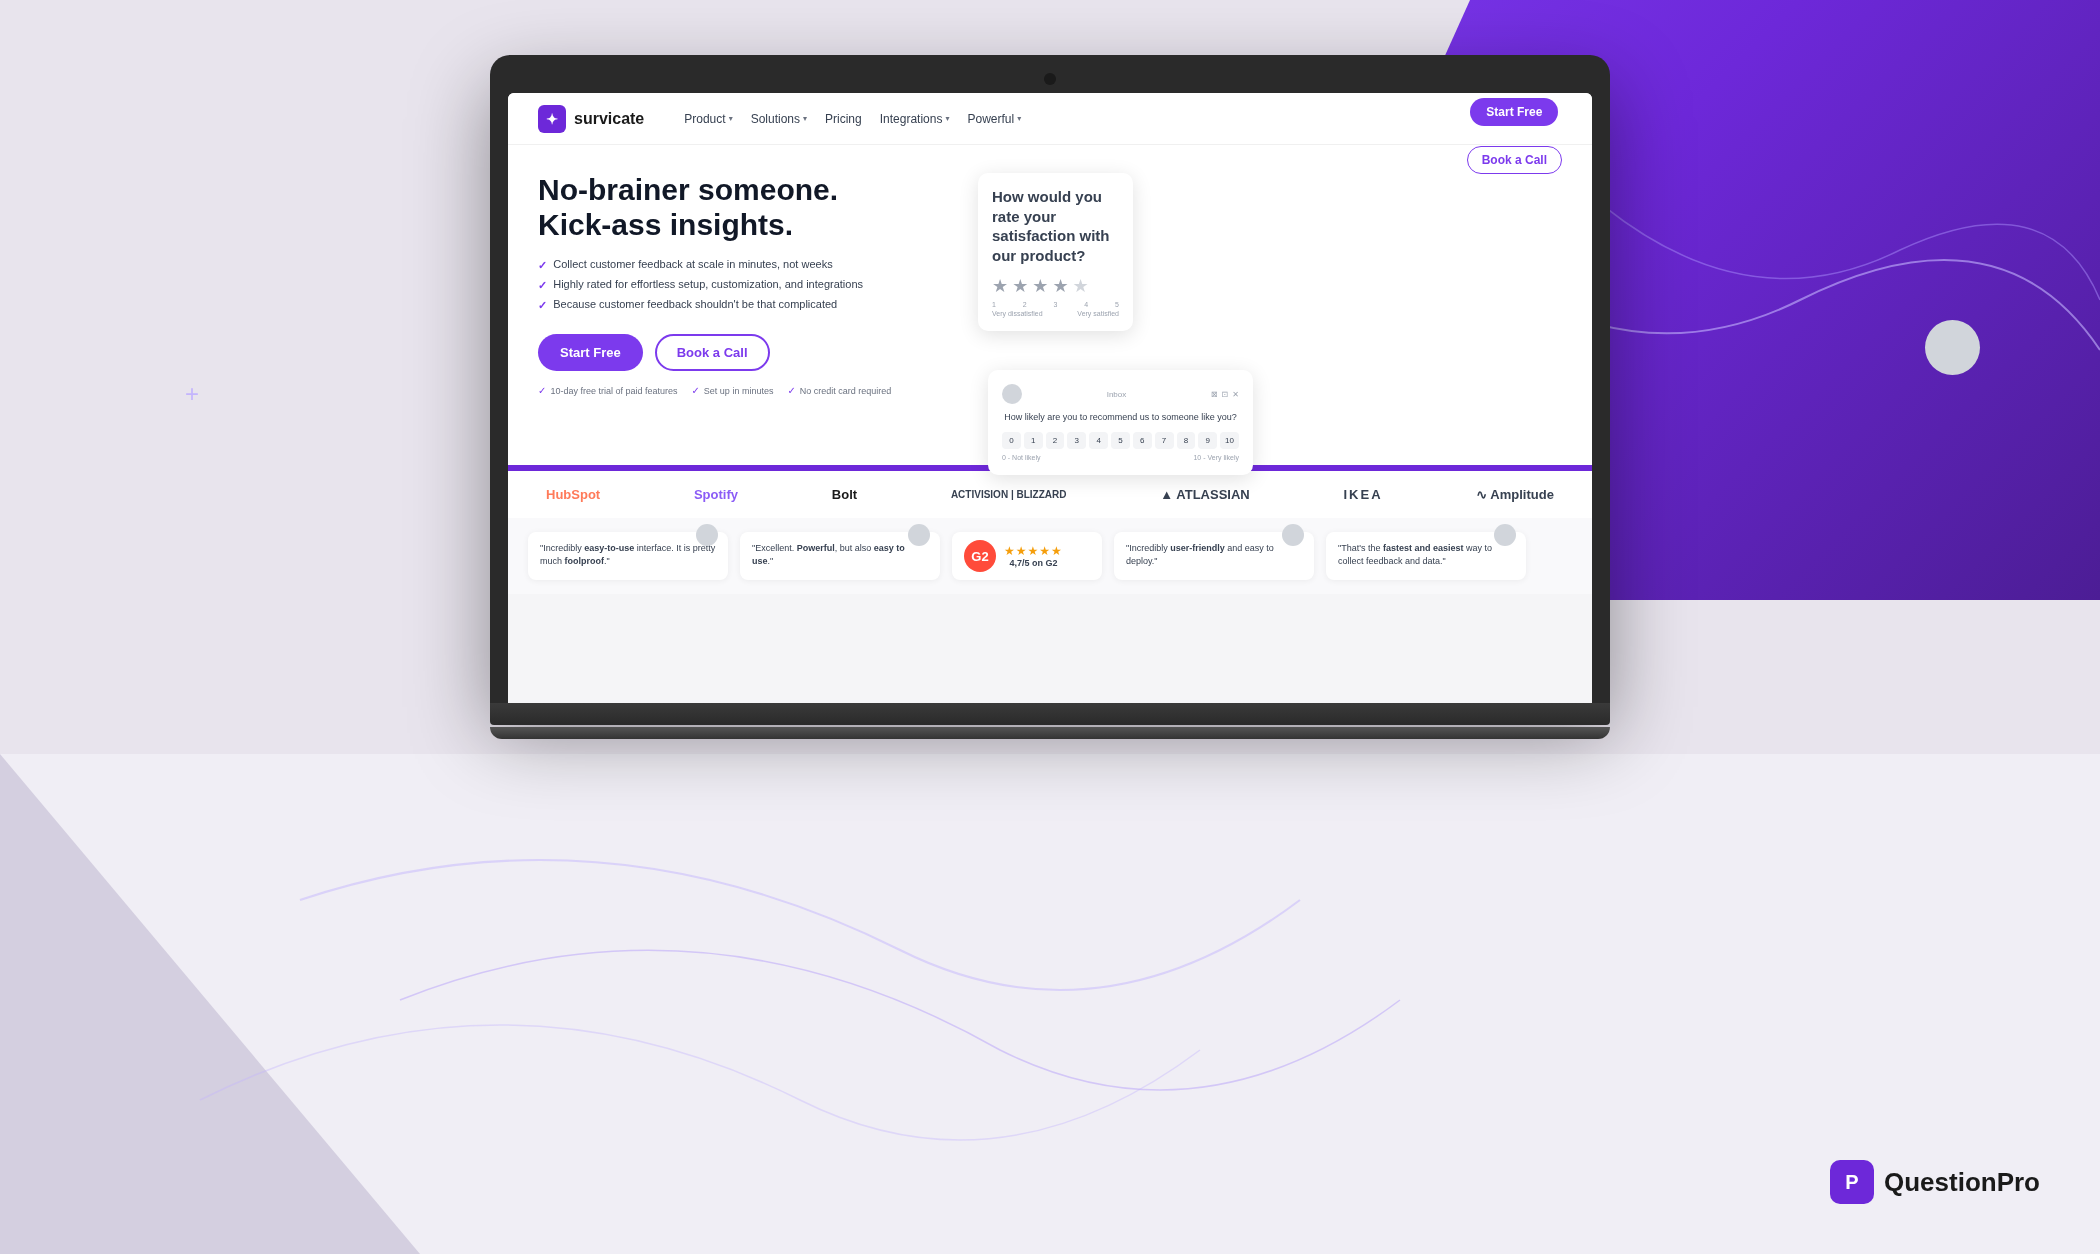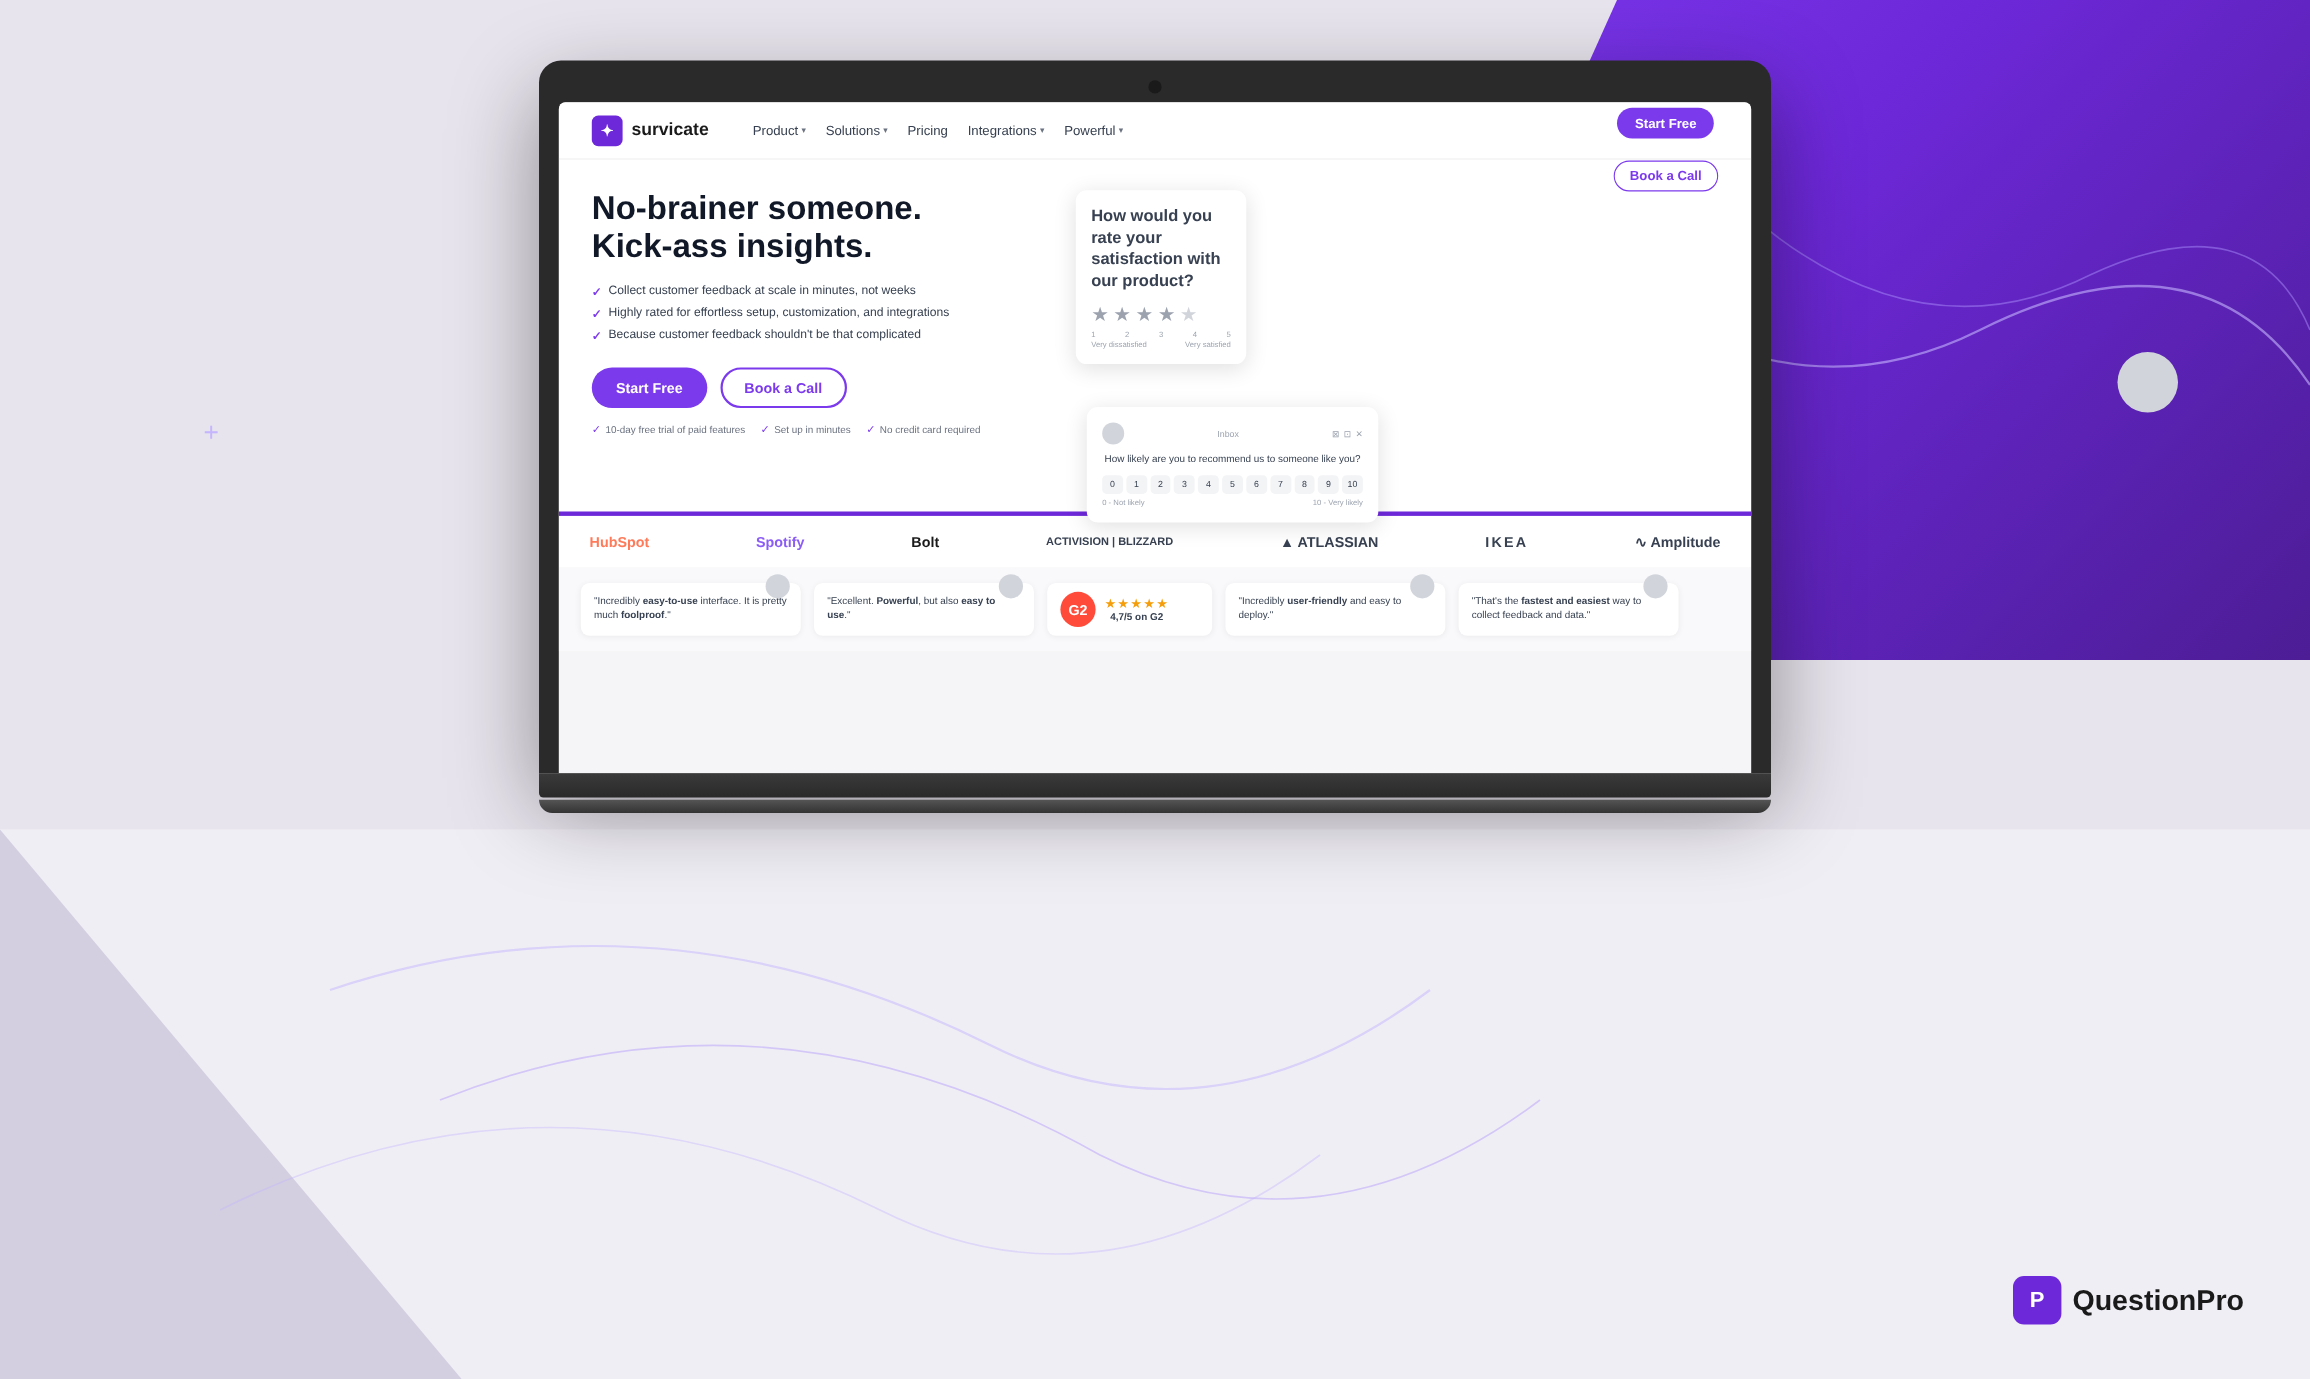--- a/index.html
+++ b/index.html
@@ -455,25 +455,25 @@
     .nps-labels {
       display: flex;
       justify-content: space-between;
       font-size: 7px;
       color: #9ca3af;
     }
 
     
     .logos-bar {
       background: white;
-      padding: 16px 28px;
+      padding: 16px 38px;
       display: flex;
       align-items: center;
       justify-content: space-between;
-      border-top: 4px solid #6d28d9;
+      border-top: 6px solid #6d28d9;
     }
 
     .brand-logo {
       font-size: 13px;
       color: #374151;
       font-weight: 700;
     }
 
     .brand-logo.hubspot { color: #ff7a59; }
     .brand-logo.spotify { color: #8b5cf6; }

